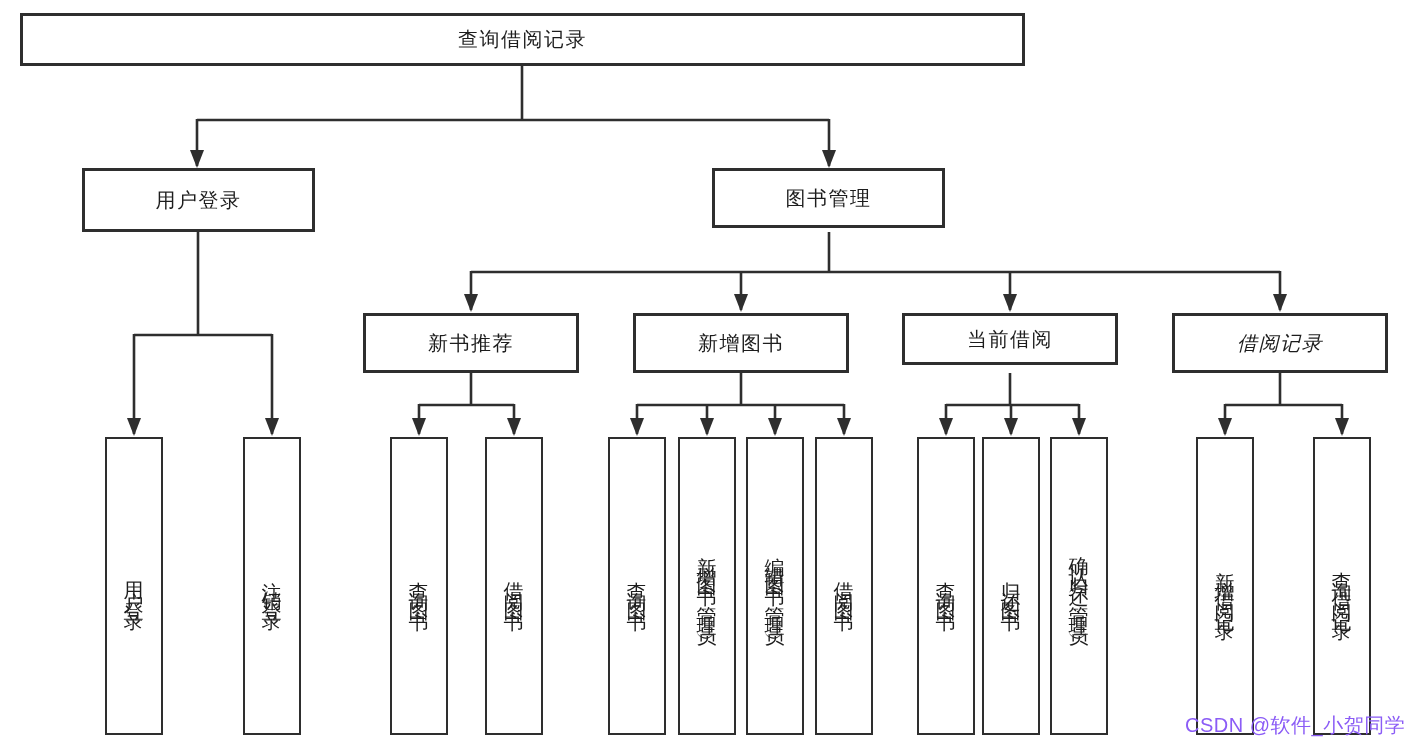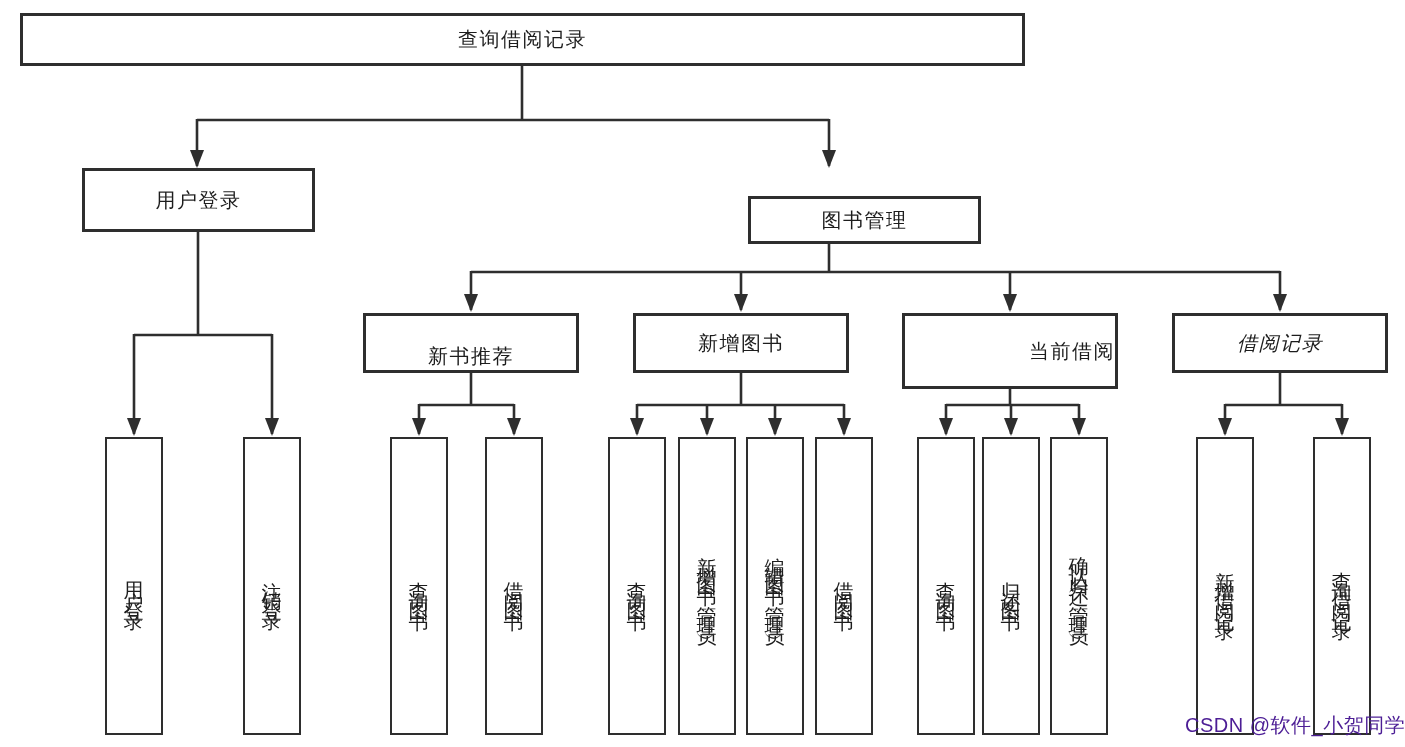--- a/index.html
+++ b/index.html
@@ -37,21 +37,21 @@
     text-orientation: mixed;
     letter-spacing: 10px;
     line-height: 1;
     max-height: 288px;
   }
   .watermark {
     position: absolute;
     left: 1185px;
     top: 712px;
     font-size: 20px;
-    color: #4c1d95;
+    color: #8b5cf6;
     letter-spacing: 0.5px;
     white-space: nowrap;
   }
 </style>
 </head>
 <body>
 
 <div id="canvas">
 
   <svg id="wires" viewBox="0 0 1405 747" xmlns="http://www.w3.org/2000/svg">
@@ -104,31 +104,31 @@
     </g>
   </svg>
 
   <div class="box" style="left:20px; top:13px; width:1005px; height:53px;">
     <span>查询借阅记录</span>
   </div>
 
   <div class="box" style="left:82px; top:168px; width:233px; height:64px;">
     <span>用户登录</span>
   </div>
-  <div class="box" style="left:748px; top:168px; width:233px; height:48px;margin-top:28px;">
+  <div class="box" style="left:712px; top:168px; width:233px; height:60px;">
     <span>图书管理</span>
   </div>
 
-  <div class="box" style="left:363px; top:313px; width:216px; height:60px;align-items:flex-end;">
+  <div class="box" style="left:363px; top:313px; width:216px; height:60px;">
     <span>新书推荐</span>
   </div>
   <div class="box" style="left:633px; top:313px; width:216px; height:60px;">
     <span>新增图书</span>
   </div>
-  <div class="box" style="left:902px; top:313px; width:216px; height:76px;justify-content:flex-end;">
+  <div class="box" style="left:902px; top:313px; width:216px; height:52px;">
     <span>当前借阅</span>
   </div>
   <div class="box" style="left:1172px; top:313px; width:216px; height:60px;font-style:italic;">
     <span>借阅记录</span>
   </div>
 
   <div class="box vbox" style="left:105px;">
     <span class="vtext">用户登录</span>
   </div>
   <div class="box vbox" style="left:243px;">

